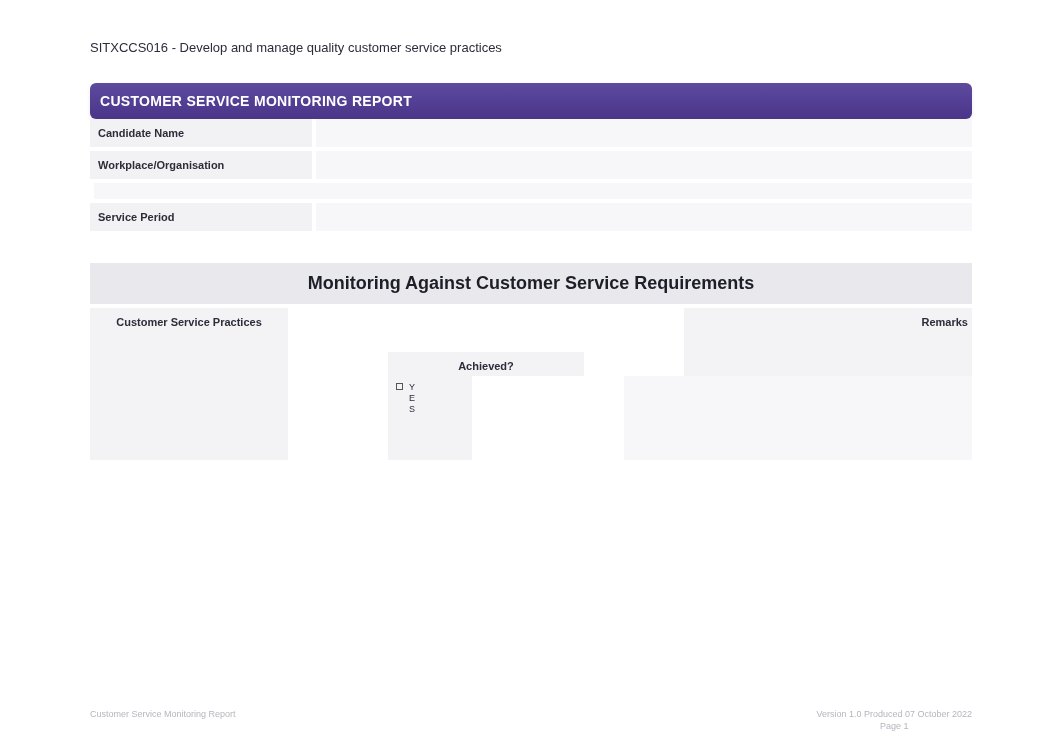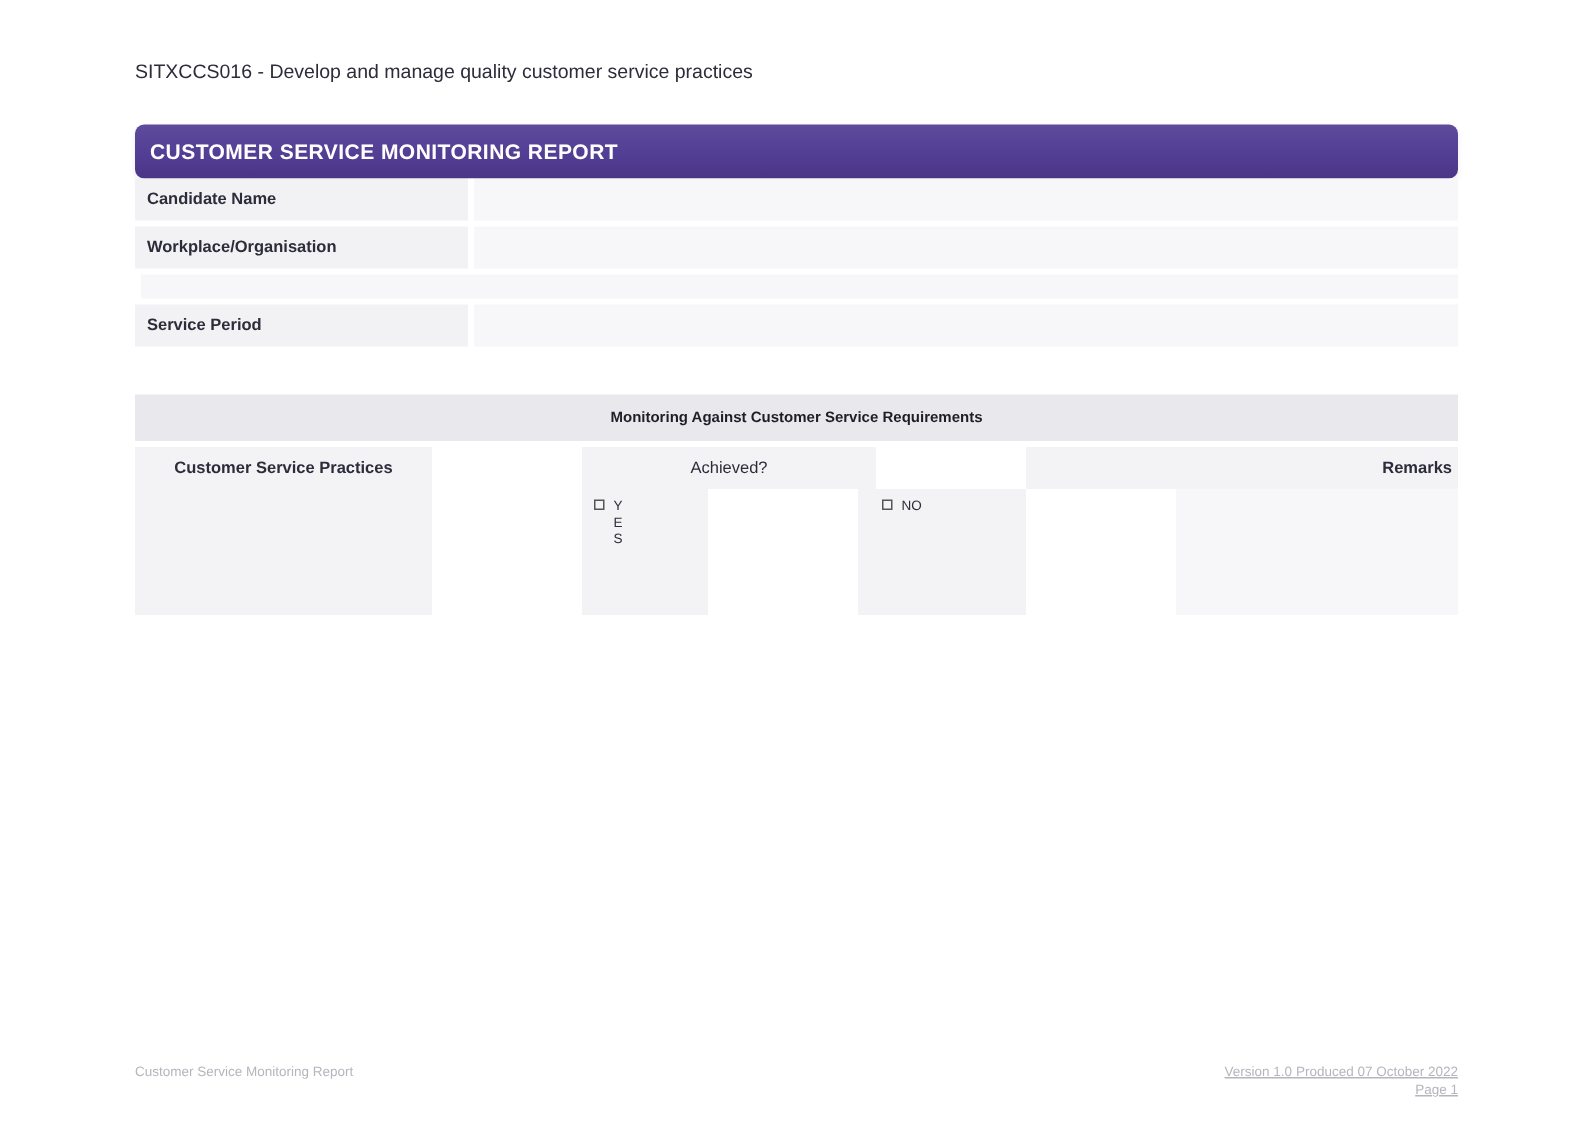--- a/index.html
+++ b/index.html
@@ -62,21 +62,21 @@
       background: #f7f7f9;
       padding: 8px;
     }
     .section-spacer {
       height: 28px;
     }
     .section-header {
       background: #e9e9ed;
       text-align: center;
       padding: 10px 8px;
-      font-size: 10px;
+      font-size: 18px;
       font-weight: bold;
       color: #1e1e28;
       border-bottom: 4px solid #ffffff;
     }
     .main-table {
       display: flex;
       flex-direction: column;
     }
     .mt-row {
       display: flex;
@@ -138,38 +138,38 @@
       flex-direction: column;
       line-height: 1.2;
       font-size: 9px;
     }
     .no-label {
       font-size: 9px;
     }
     .achieved-merged {
       width: 196px;
       font-size: 11px;
-      font-weight: normal;
-      color: #2c2c3a;
+      font-weight: bold;
+      color: #2c2c3a;
+      margin-top: 44px;
     }
     .footer {
       margin-top: auto;
       display: flex;
       justify-content: space-between;
       align-items: flex-start;
       font-size: 9px;
       color: #b5b5bd;
       padding-top: 12px;
     }
     .footer-right {
-      text-align: right;
+      text-align: center;
       display: flex;
       flex-direction: column;
       gap: 2px;
-      text-decoration: underline;
     }
   </style>
 </head>
 <body>
 
 <div class="page">
 
   <div class="doc-title">SITXCCS016 - Develop and manage quality customer service practices</div>
 
   <div class="banner">CUSTOMER SERVICE MONITORING REPORT</div>
@@ -217,26 +217,20 @@
         <div class="check-wrap yes">
           <span class="checkbox-glyph"></span>
           <span class="yes-label">
             <span>Y</span>
               <span>E</span>
               <span>S</span>
           </span>
         </div>
       </div>
       <div class="mt-gap"></div>
-      <div class="mt-col achieved-b">
-        <div class="check-wrap no">
-          <span class="checkbox-glyph"></span>
-          <span class="no-label">NO</span>
-        </div>
-      </div>
       <div class="mt-gap"></div>
       <div class="mt-col remarks"></div>
     </div>
   </div>
 
   <div class="footer">
     <div class="footer-left">Customer Service Monitoring Report</div>
     <div class="footer-right">
       <div>Version 1.0 Produced 07 October 2022</div>
       <div>Page 1</div>

